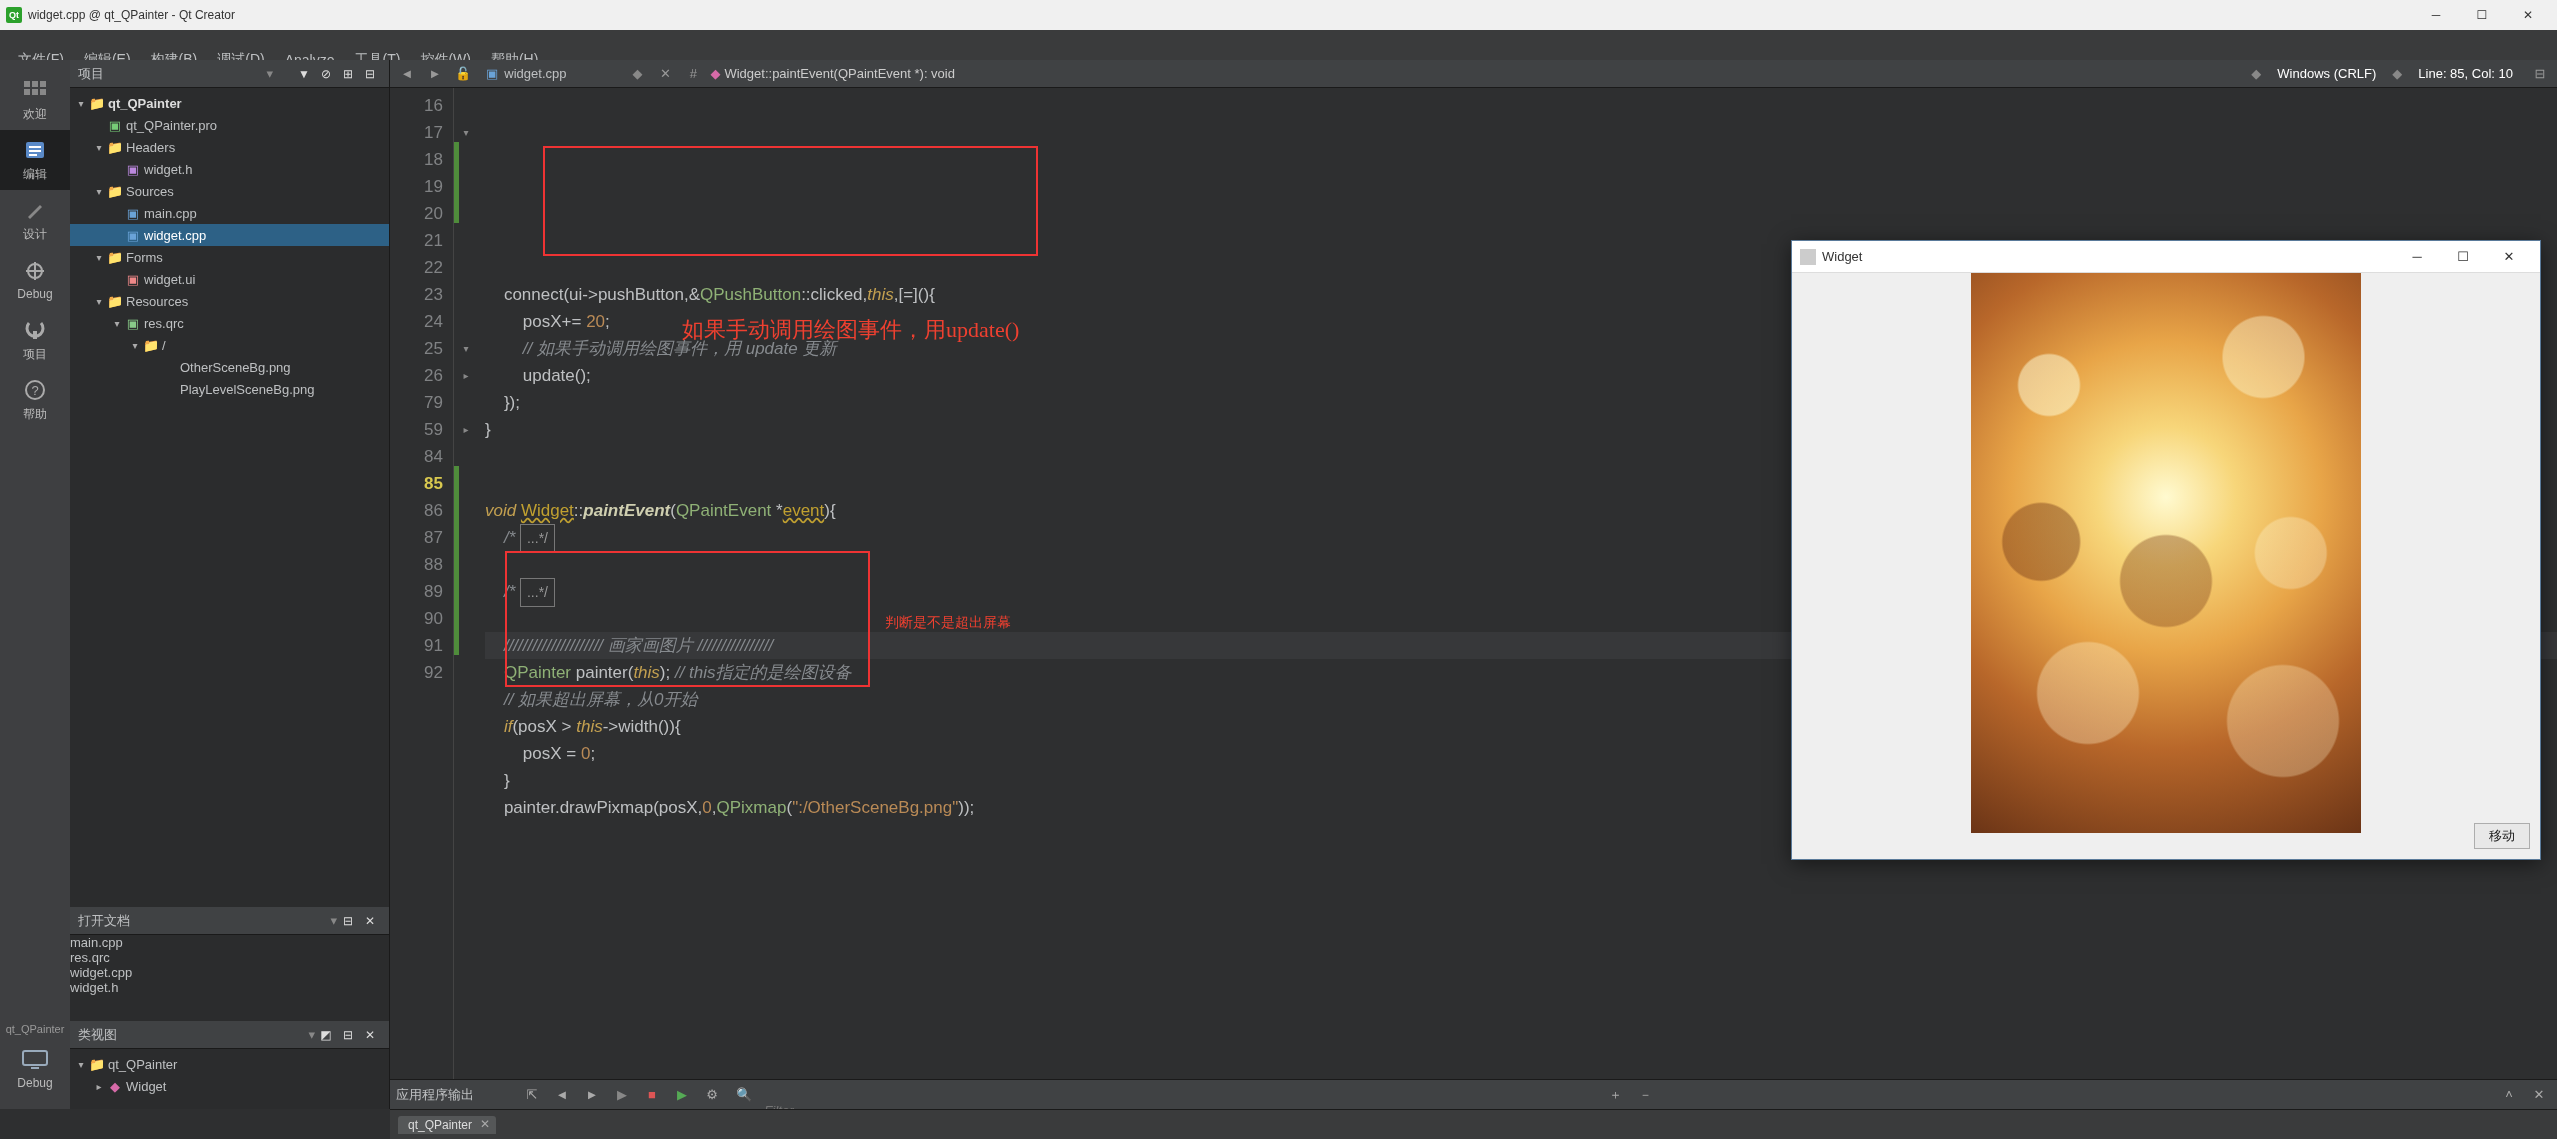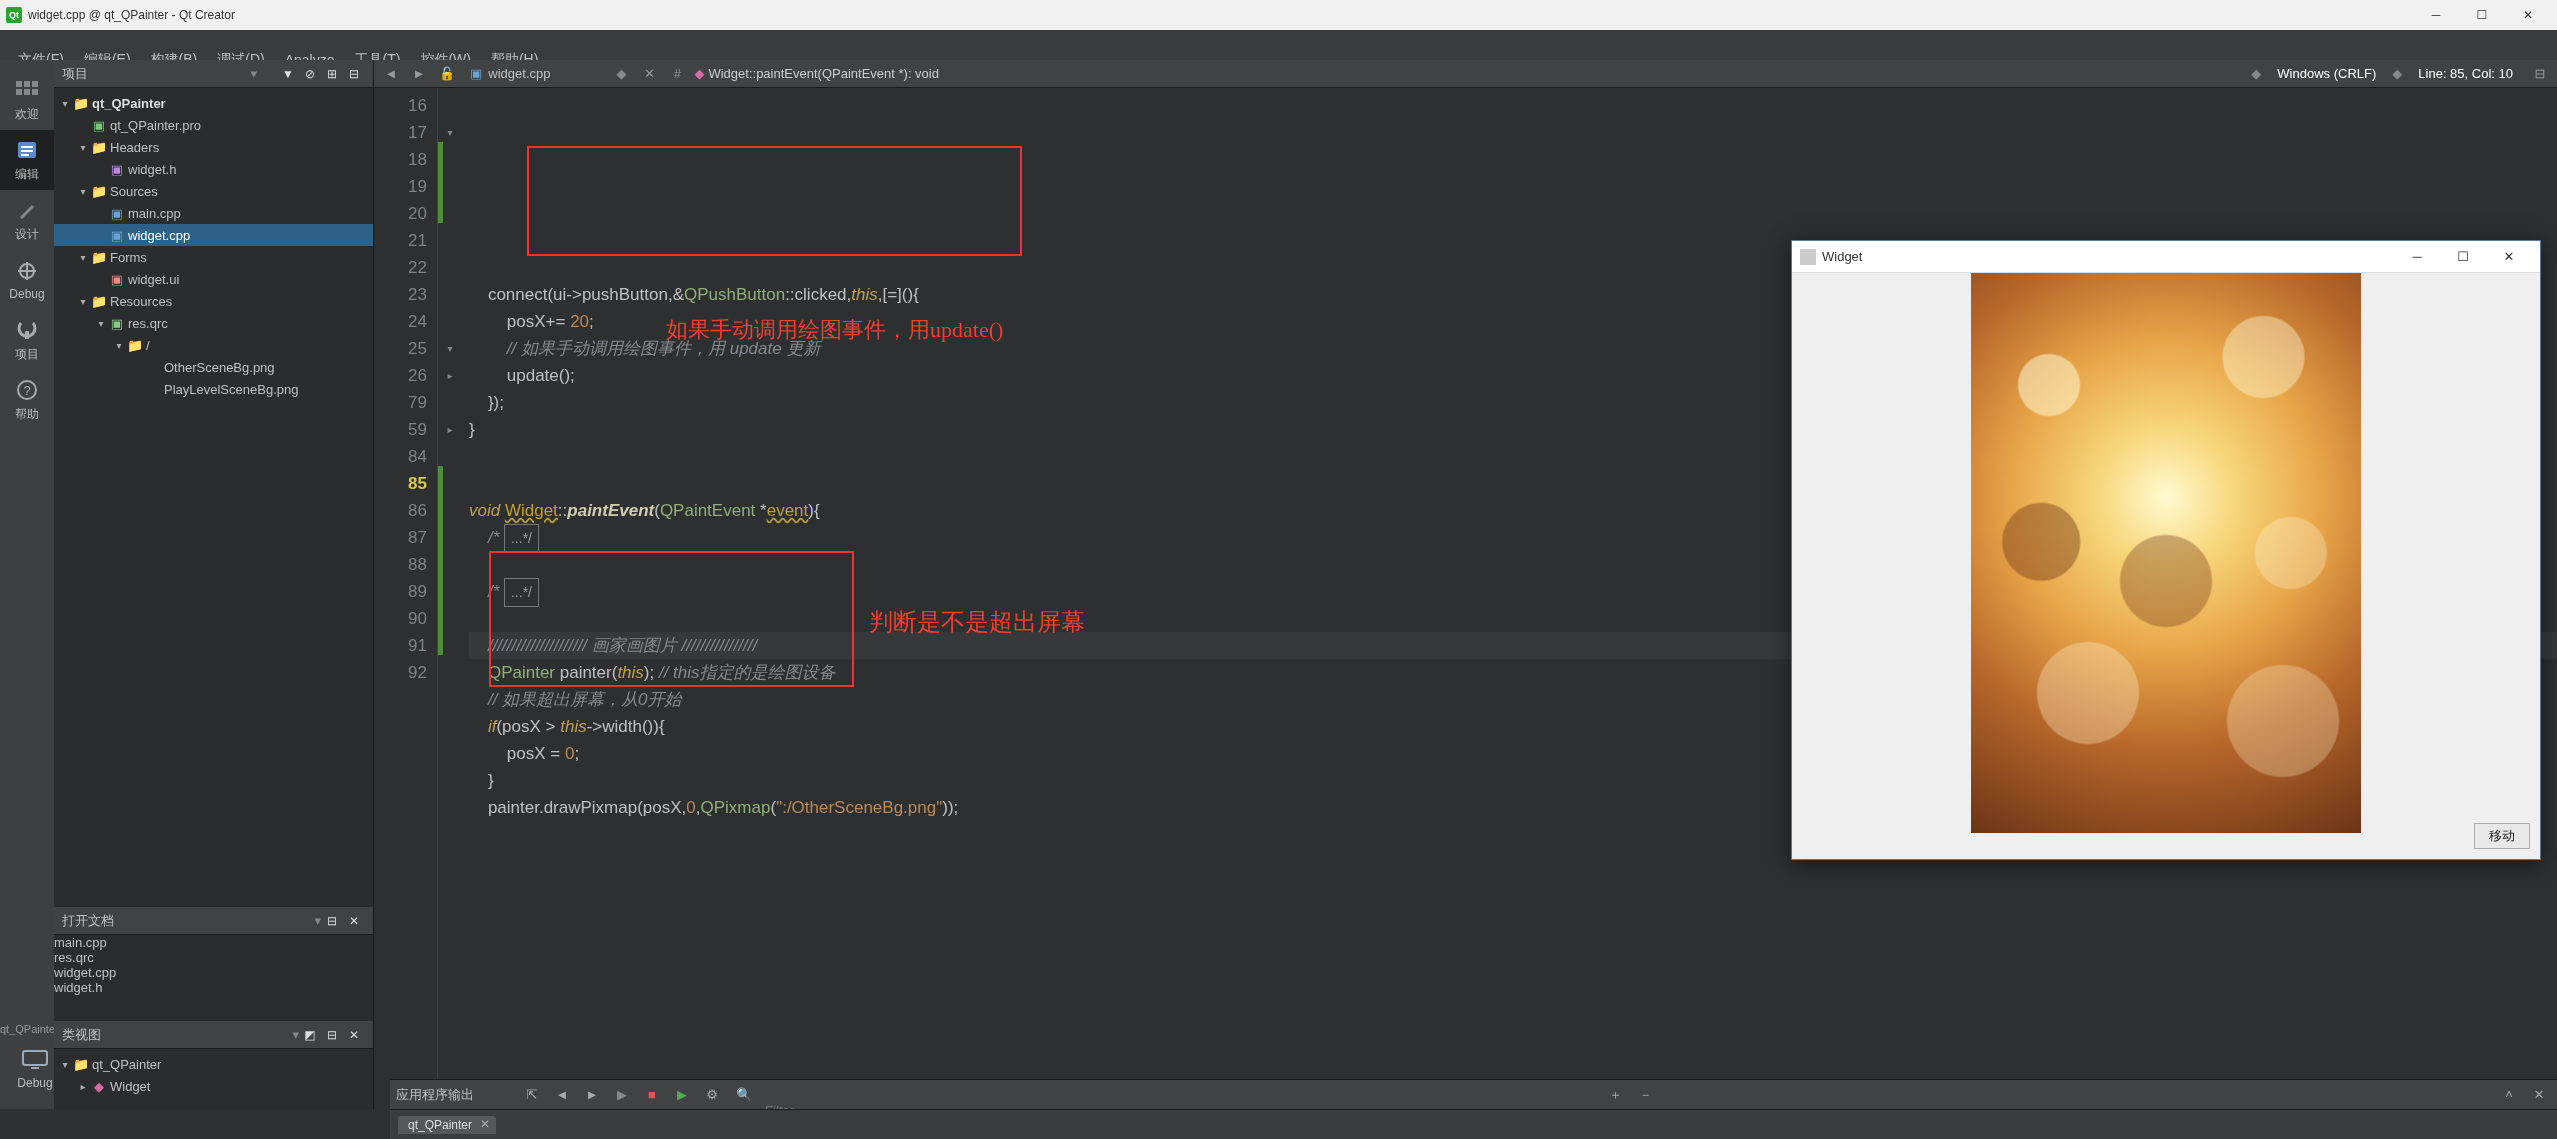--- a/index.html
+++ b/index.html
@@ -4,21 +4,21 @@
 <style>
 * { margin: 0; padding: 0; box-sizing: border-box; font-family: "Microsoft YaHei", "Segoe UI", sans-serif; }
 body { background: #2e2f30; color: #bec0c2; font-size: 13px; overflow: hidden; height: 1139px; width: 2557px; position: relative; }
 .titlebar { background: #f0f0f0; color: #333; height: 30px; display: flex; align-items: center; padding: 0 6px; font-size: 12px; }
 .titlebar .qt-icon { width: 16px; height: 16px; background: #2ca12c; border-radius: 2px; margin-right: 6px; display: flex; align-items: center; justify-content: center; color: #fff; font-size: 9px; font-weight: bold; }
 .titlebar .spacer { flex: 1; }
 .titlebar .win-btn { width: 46px; height: 30px; display: flex; align-items: center; justify-content: center; color: #333; }
 .menubar { background: #3a3b3c; height: 30px; display: flex; align-items: center; padding: 0 8px; font-size: 14px; }
 .menubar .menu-item { padding: 0 10px; height: 30px; display: flex; align-items: center; cursor: default; margin-top: 30px; }
 .main-area { display: flex; height: calc(100% - 60px - 30px); }
-.mode-bar { width: 54px; background: #3e3f41; display: flex; flex-direction: column; align-items: center; padding-top: 10px; }
+.mode-bar { width: 70px; background: #3e3f41; display: flex; flex-direction: column; align-items: center; padding-top: 10px; }
 .mode-item { width: 70px; height: 60px; display: flex; flex-direction: column; align-items: center; justify-content: center; font-size: 12px; color: #bbb; gap: 4px; }
 .mode-item.active { background: #1f2021; }
 .mode-item .mi-icon { width: 28px; height: 24px; display: flex; align-items: center; justify-content: center; }
 .mode-bar .bottom-stack { margin-top: auto; padding-bottom: 10px; width: 100%; }
 .side-panels { width: 320px; display: flex; flex-direction: column; background: #2b2c2d; border-right: 1px solid #1a1a1a; }
 .panel-header { background: #404244; height: 28px; display: flex; align-items: center; padding: 0 8px; font-size: 13px; border-bottom: 1px solid #1a1a1a; }
 .panel-header .ph-title { flex: 1; }
 .panel-header .ph-icon { width: 22px; height: 22px; display: flex; align-items: center; justify-content: center; color: #ddd; font-size: 12px; }
 .tree { padding: 4px 0; overflow: auto; }
 .tree-row { display: flex; align-items: center; height: 22px; padding: 0 4px; cursor: default; white-space: nowrap; }
@@ -52,21 +52,21 @@
 .tok-str { color: #b98a56; }
 .tok-num { color: #b98a56; }
 .tok-cmt { color: #868a8e; font-style: italic; }
 .tok-func { color: #cfcfb0; font-style: italic; font-weight: bold; }
 .tok-warn { color: #c0a030; text-decoration: underline wavy #c0a030; }
 .tok-this { color: #c3a050; font-style: italic; }
 .fold-box { display: inline-block; border: 1px solid #777; padding: 0 6px; font-size: 14px; color: #999; font-style: normal; }
 .red-box-1 { position: absolute; border: 2px solid #e33; left: 70px; top: 58px; width: 495px; height: 110px; pointer-events: none; }
 .red-note-1 { position: absolute; color: #ee4030; font-size: 22px; left: 200px; top: 228px; font-family: "Microsoft YaHei"; margin-left: 9px; }
 .red-box-2 { position: absolute; border: 2px solid #e33; left: 32px; top: 463px; width: 365px; height: 136px; pointer-events: none; }
-.red-note-2 { position: absolute; color: #ee4030; font-size: 24px; left: 412px; top: 521px; font-family: "Microsoft YaHei"; }
+.red-note-2 { position: absolute; color: #ee4030; font-size: 14px; left: 412px; top: 521px; font-family: "Microsoft YaHei"; }
 .output-bar { height: 30px; background: #404244; display: flex; align-items: center; padding: 0 6px; border-top: 1px solid #1a1a1a; gap: 6px; position: absolute; bottom: 30px; left: 390px; right: 0; }
 .output-bar .ob-btn { width: 24px; height: 24px; display: flex; align-items: center; justify-content: center; color: #aaa; }
 .output-bar .filter { background: transparent; border: none; color: #888; flex: 1; padding: 0 6px; outline: none; font-style: italic; margin-top: 32px; }
 .bottom-tabs { height: 30px; background: #3a3b3c; display: flex; align-items: center; padding: 0 8px; position: absolute; bottom: 0; left: 390px; right: 0; border-top: 1px solid #1a1a1a; }
 .bottom-tab { background: #555758; padding: 2px 24px 2px 10px; border-radius: 3px 3px 0 0; font-size: 12px; color: #ddd; position: relative; }
 .widget-window { position: absolute; top: 240px; right: 16px; width: 750px; height: 620px; background: #f0f0f0; border: 1px solid #5a7a9a; box-shadow: 0 4px 20px rgba(0,0,0,0.5); display: flex; flex-direction: column; }
 .widget-titlebar { height: 32px; background: #fff; display: flex; align-items: center; padding: 0 8px; font-size: 13px; color: #333; border-bottom: 1px solid #ddd; }
 .widget-titlebar .wt-icon { width: 16px; height: 16px; background: #ccc; margin-right: 6px; }
 .widget-titlebar .spacer { flex: 1; }
 .widget-titlebar .win-btn2 { width: 46px; height: 30px; display: flex; align-items: center; justify-content: center; color: #333; }

